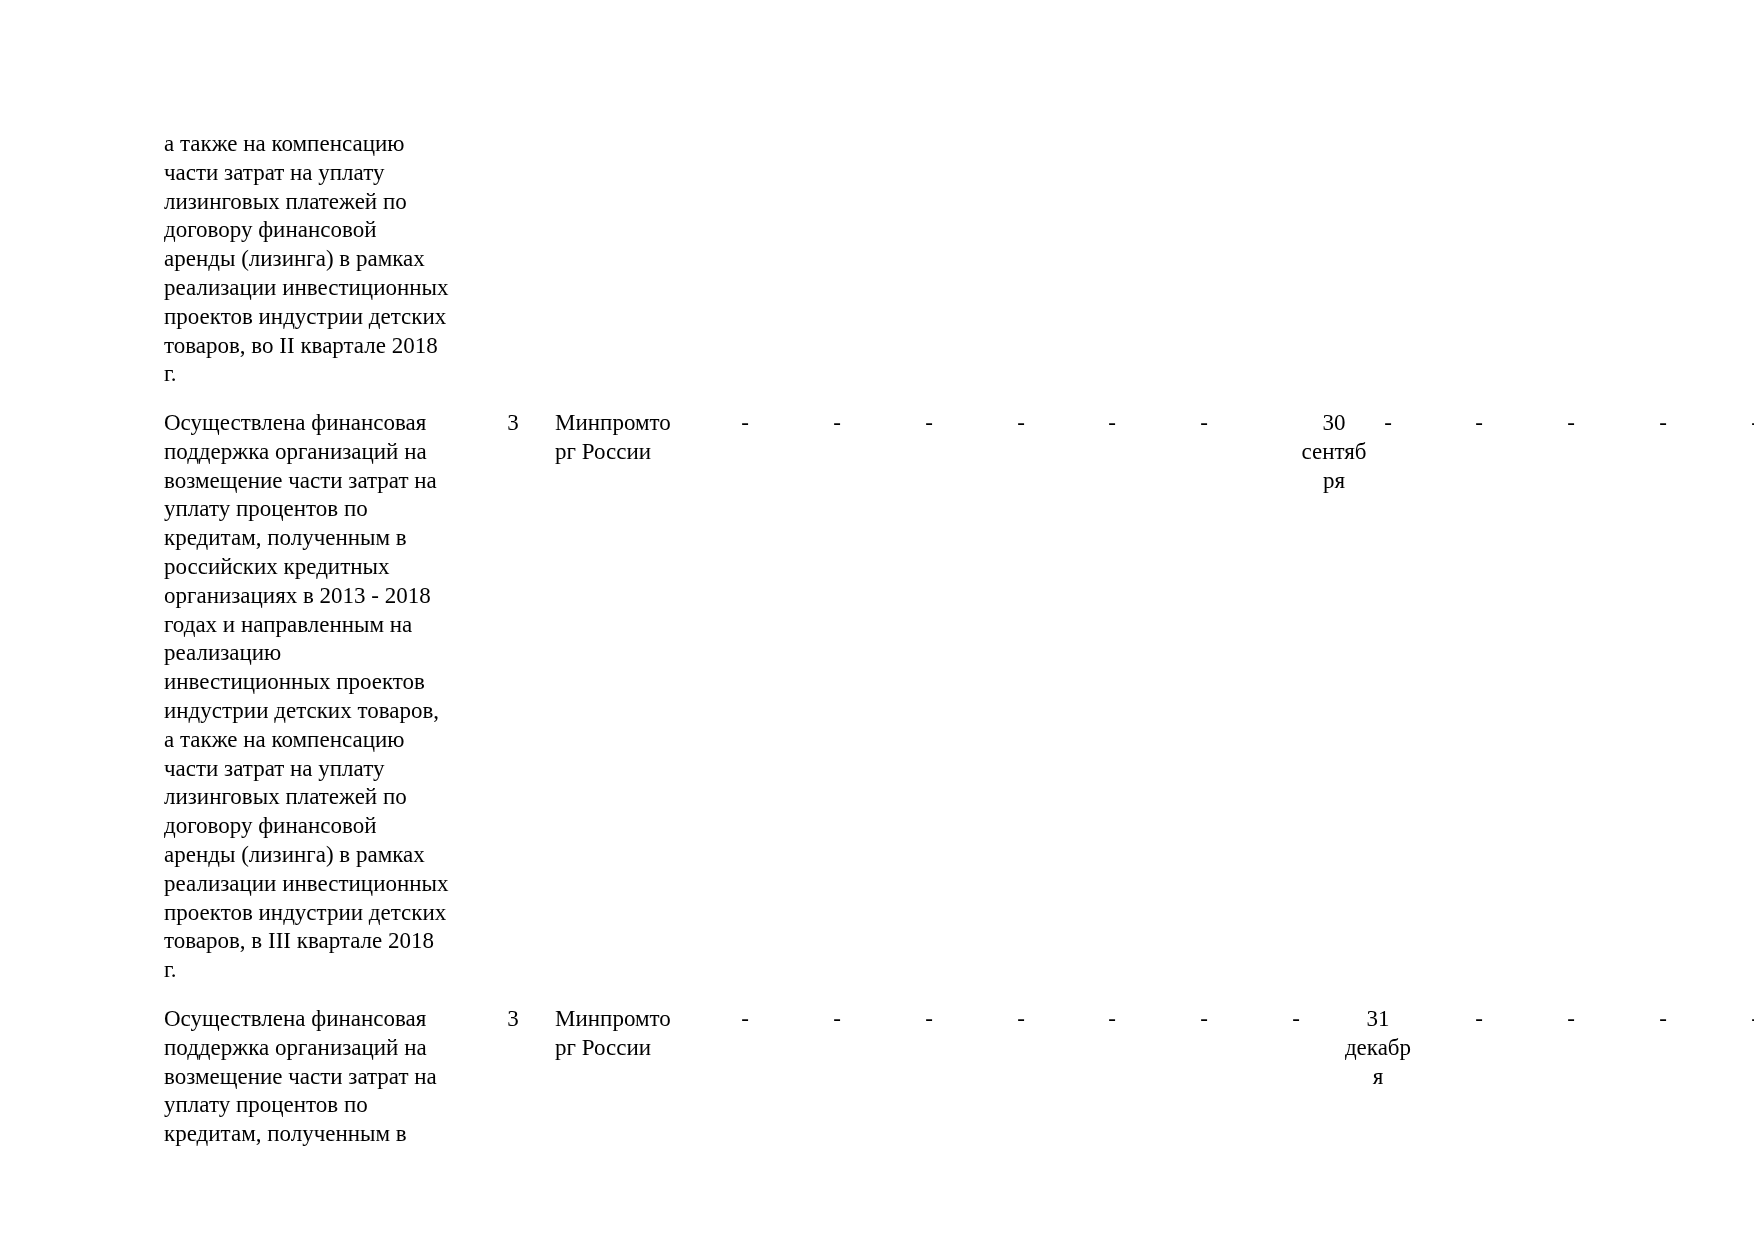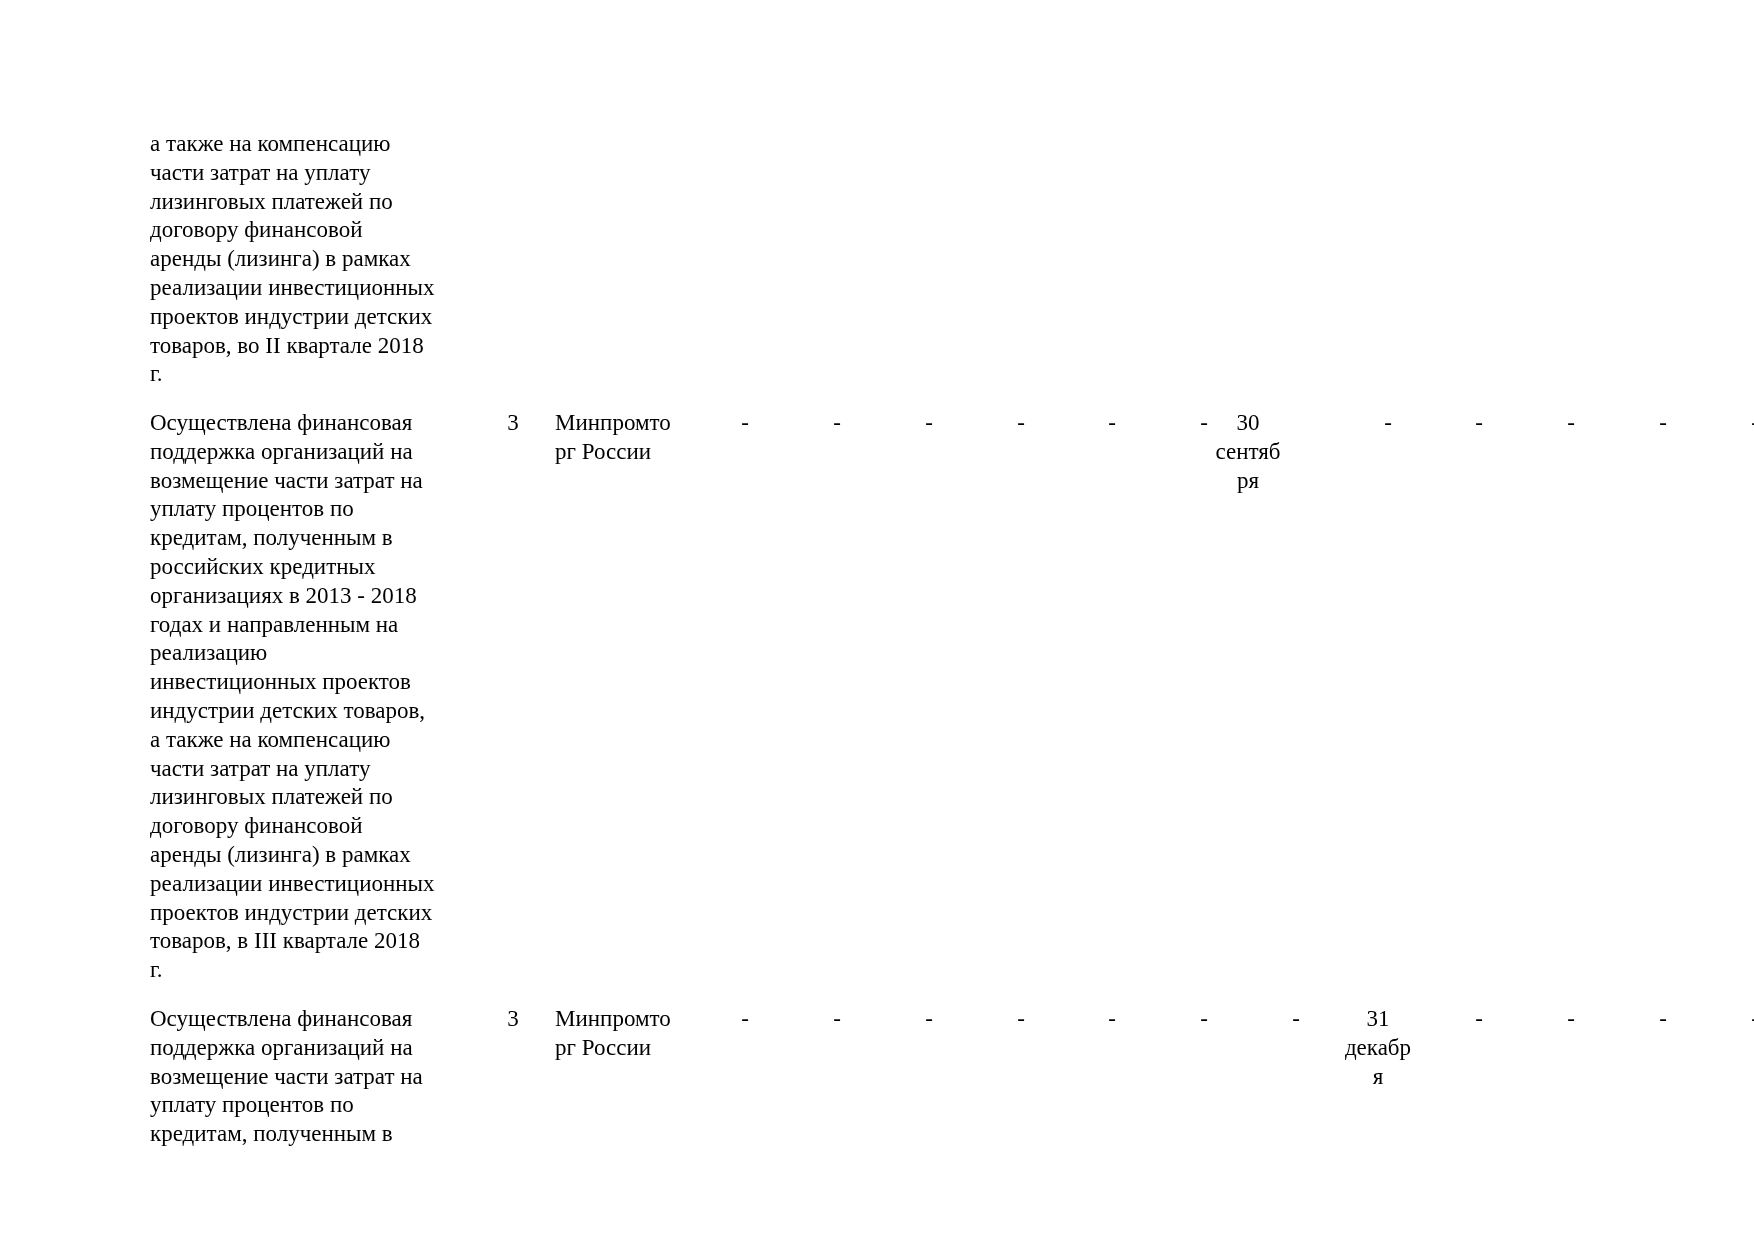--- a/index.html
+++ b/index.html
@@ -1,19 +1,19 @@
 <!DOCTYPE html>
 <html><head>
 <meta charset="utf-8">
 <style>
   html, body { margin:0; padding:0; background:#ffffff; }
   body { width:1754px; height:1240px; position:relative; overflow:hidden;
          font-family:"Liberation Serif", "DejaVu Serif", serif; color:#000; font-size:23px; }
   .block { position:absolute; left:0; width:1754px; }
-  .desc { position:absolute; left:150px; width:330px; line-height:28.8px; white-space:pre-line; }
+  .desc { position:absolute; left:164px; width:330px; line-height:28.8px; white-space:pre-line; }
   .num  { position:absolute; left:501px; width:24px; text-align:center; line-height:28.8px; }
   .resp { position:absolute; left:555px; width:140px; line-height:28.8px; white-space:pre-line;font-family:Liberation Serif, serif; }
   .cell { position:absolute; width:92px; text-align:center; line-height:28.8px; white-space:pre-line; }
 </style>
 </head>
 <body>
 
 <div class="block" style="top:130px;">
   <div class="desc">а также на компенсацию
 части затрат на уплату
@@ -49,21 +49,21 @@
 г.</div>
   <div class="num">3</div>
   <div class="resp">Минпромто
 рг России</div>
   <div class="cell" style="left:699px">-</div>
   <div class="cell" style="left:791px">-</div>
   <div class="cell" style="left:883px">-</div>
   <div class="cell" style="left:975px">-</div>
   <div class="cell" style="left:1066px">-</div>
   <div class="cell" style="left:1158px">-</div>
-  <div class="cell" style="left:1202px">30
+  <div class="cell" style="left:1288px">30
 сентяб
 ря</div>
   <div class="cell" style="left:1342px">-</div>
   <div class="cell" style="left:1433px">-</div>
   <div class="cell" style="left:1525px">-</div>
   <div class="cell" style="left:1617px">-</div>
   <div class="cell" style="left:1709px">-</div>
 </div>
 
 <div class="block" style="top:1005px;">

